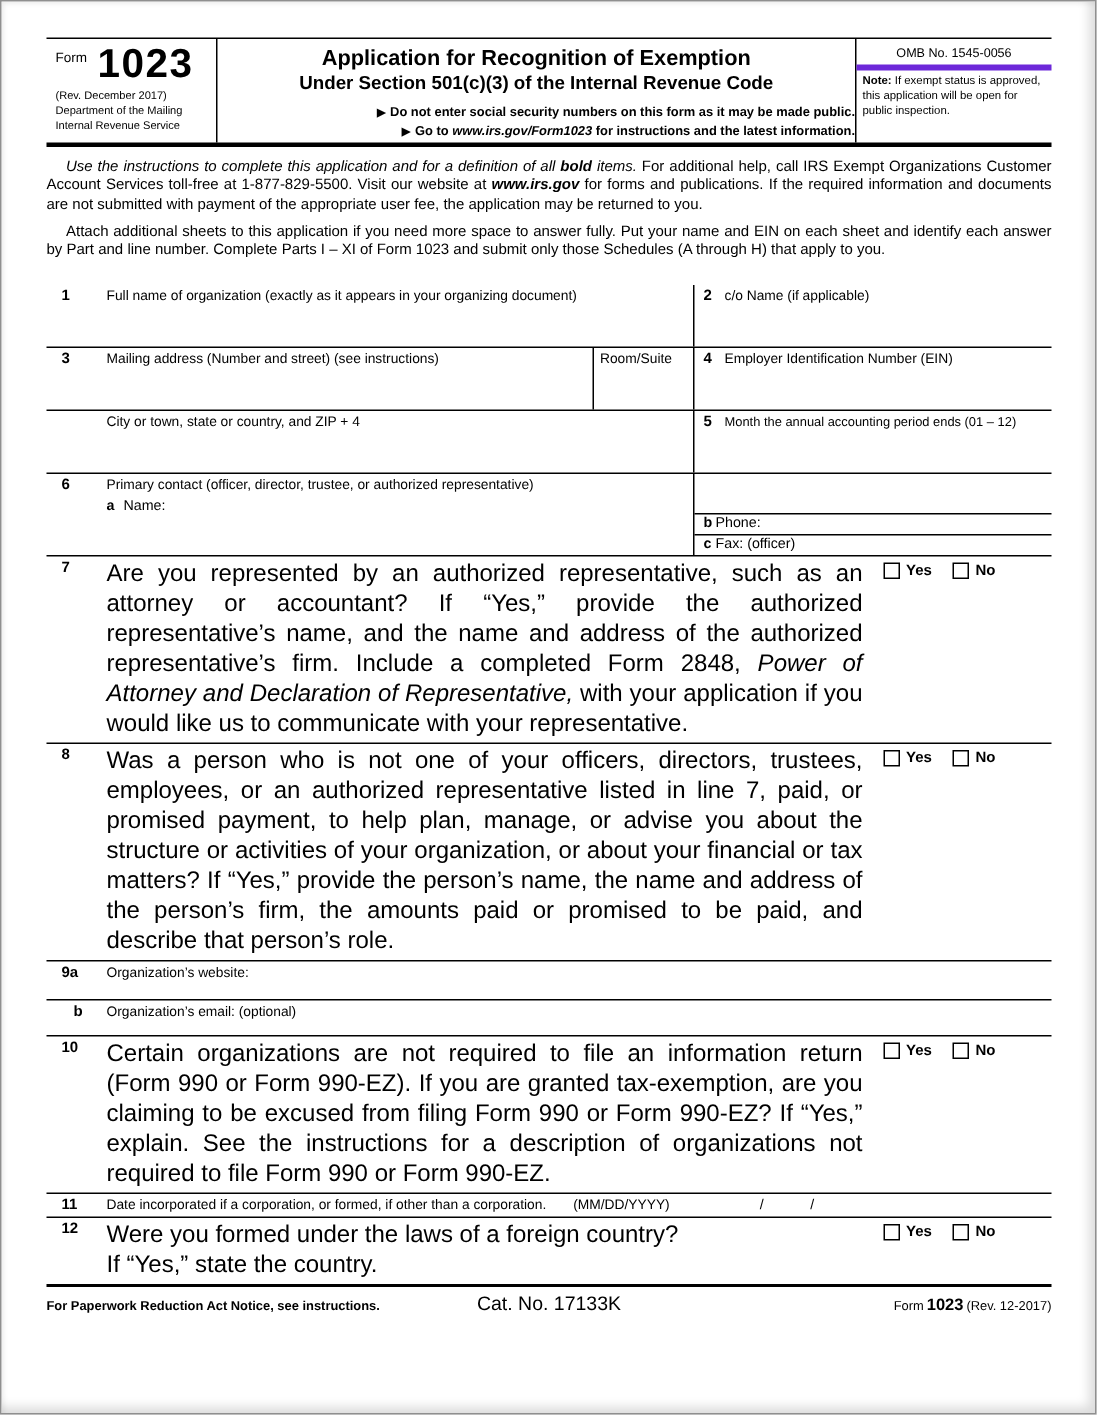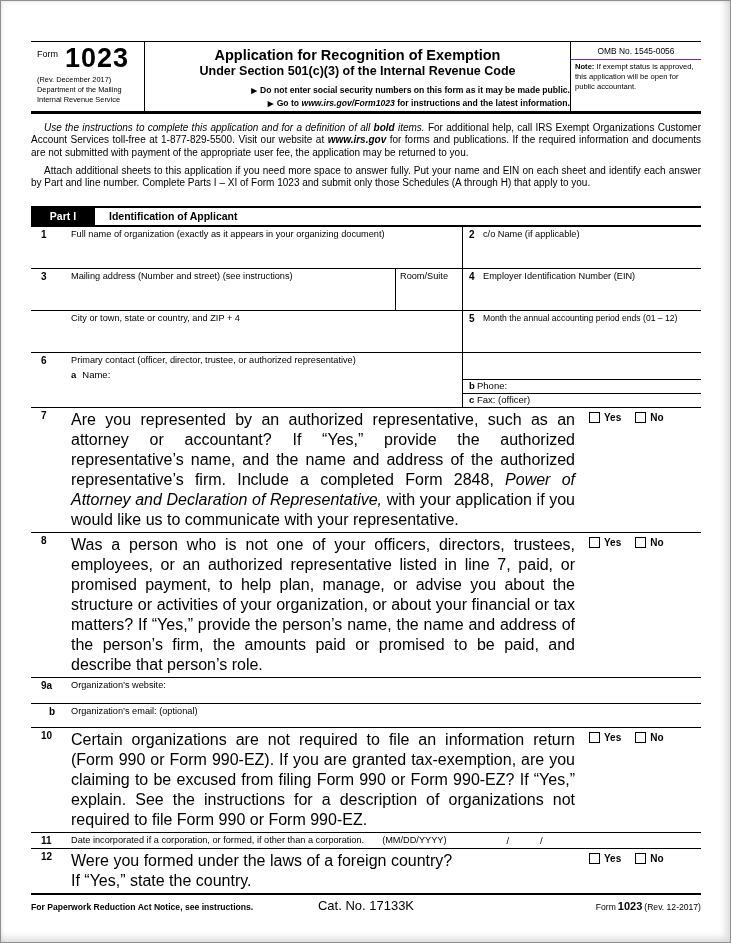--- a/index.html
+++ b/index.html
@@ -3,38 +3,38 @@
 <meta charset="utf-8">
 <style>
   * { margin:0; padding:0; box-sizing:border-box; }
   html,body { background:#a8a8a8; }
   .sheet {
     position:relative; width:731px; height:943px; background:#fff;
     font-family:"Liberation Sans", sans-serif; color:#000;
     border:1px solid #8f8f8f; margin:0 auto;
     box-shadow: inset -4px -4px 7px rgba(0,0,0,.14), inset 2px 2px 3px rgba(0,0,0,.05);
   }
-  .form-area { position:absolute; left:30px; top:40px; width:670px; }
+  .form-area { position:absolute; left:30px; top:24px; width:670px; }
 
   
   .hdr { display:flex; align-items:stretch; border-top:1px solid #000; border-bottom:3px solid #000; }
   .hdr-left { width:114px; border-right:1px solid #000; padding:3px 3px 2px 6px; }
   .hl-top { display:flex; align-items:flex-start; }
   .form-word { font-size:9px; padding-top:4px; }
   .form-number-big { font-size:27px; font-weight:bold; line-height:1; margin-left:7px; letter-spacing:1px; }
   .hl-small { font-size:7.4px; line-height:1.32; }
   .rev { margin-top:3px; }
   .hdr-center { flex:1; border-right:1px solid #000; text-align:center; padding-top:5px; }
   .title1 { font-size:14.5px; font-weight:bold; }
   .title2 { font-size:12.5px; font-weight:bold; margin-top:1px; }
   .bullets { text-align:right; padding:6px 0 2px 10px; font-size:8.6px; font-weight:bold; line-height:1.4; }
   .arrow { font-size:7.5px; margin-right:3px; }
   .link-italic { font-style:italic; }
   .hdr-right { width:130px; display:flex; flex-direction:column; }
-  .omb { text-align:center; font-size:8.4px; padding:4px 2px 3px; border-bottom:1px solid #6d28d9; }
+  .omb { text-align:center; font-size:8.4px; padding:4px 2px 3px; border-bottom:4px solid #6d28d9; }
   .note { padding:2px 4px; font-size:7.6px; line-height:1.32; flex:1; }
   .note-label { font-weight:bold; }
 
   
   .intro { font-size:10px; line-height:1.23; text-align:justify; text-indent:13px; margin-top:8px; }
   .intro.second { margin-top:6px; margin-bottom:17px; }
   .it { font-style:italic; }
   .bi { font-weight:bold; font-style:italic; }
   .bd { font-weight:normal; }
 
@@ -114,32 +114,28 @@
             <span class="arrow">▶</span><span>Do not enter social security numbers on this form as it may be made public.</span>
           </div>
           <div>
             <span class="arrow">▶</span><span>Go to </span><span class="link-italic">www.irs.gov/Form1023</span><span> for instructions and the latest information.</span>
           </div>
         </div>
       </div>
       <div class="hdr-right">
         <div class="omb">OMB No. 1545-0056</div>
         <div class="note">
-          <span class="note-label">Note:</span><span> If exempt status is approved, this application will be open for public accountant.</span>
+          <span class="note-label">Note:</span><span> If exempt status is approved, this application will be open for public inspection.</span>
         </div>
       </div>
     </div>
 
     <p class="intro"><span class="it">Use the instructions to complete this application and for a definition of all </span><span class="bi">bold</span><span class="it"> items.</span><span> For additional help, call IRS Exempt Organizations Customer Account Services toll-free at 1-877-829-5500. Visit our website at </span><span class="bi">www.irs.gov</span><span> for forms and publications. If the required information and documents are not submitted with payment of the appropriate user fee, the application may be returned to you.</span></p>
     <p class="intro second"><span>Attach additional sheets to this application if you need more space to answer fully. Put your name and </span><span class="bd">EIN</span><span> on each sheet and identify each answer by Part and line number. Complete Parts I – XI of Form 1023 and submit only those Schedules (A through H) that apply to you.</span></p>
 
-    <div class="part-bar">
-      <div class="part-label">Part I</div>
-      <div class="part-title">Identification of Applicant</div>
-    </div>
 
     <div class="row r1">
       <div class="cl">
         <span class="num">1</span>
         <div class="lbl"><span>Full name of organization (exactly as it appears in your </span><span class="bd">organizing document</span><span>)</span></div>
       </div>
       <div class="cr">
         <span class="num-r">2</span>
         <div class="lbl">c/o Name (if applicable)</div>
       </div>

